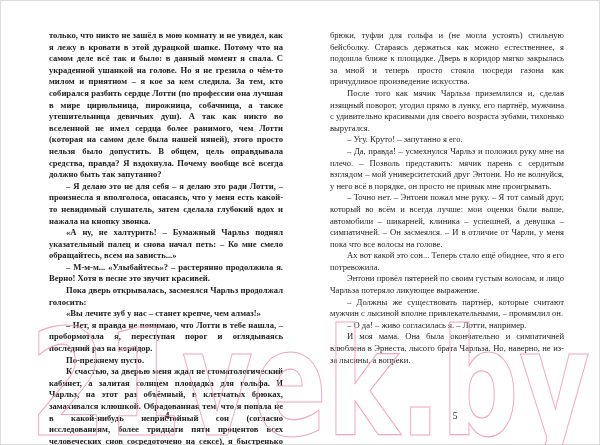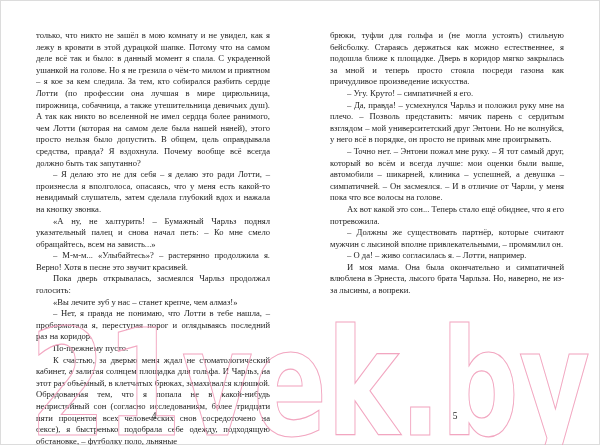--- a/index.html
+++ b/index.html
@@ -10,21 +10,21 @@
       font-family: "DejaVu Serif", "Liberation Serif", serif;
     }
     .spread {
       position: absolute; left: 0; top: 0; width: 600px; height: 445px;
       background: #ffffff;
       box-shadow: inset 0 0 0 1px #dcdcdc;
     }
     .page {
       position: absolute; top: 0; height: 445px; width: 300px;
     }
-    .page.left { left: 0; }
+    .page.left { left: 13px; font-weight: bold; }
     .page.right { left: 300px; }
     .text {
       position: absolute; top: 30px;
       width: 234px;
       font-family: "Liberation Serif", "DejaVu Serif", serif;
       font-size: 8.6px;
       line-height: 11.6px;
       color: #222;
       text-align: justify;
       hyphens: manual;
@@ -66,24 +66,26 @@
       <p>– Нет, я правда не понимаю, что Лотти в тебе нашла, – пробормотала я, переступая порог и оглядываясь последний раз на коридор.</p>
       <p>По-прежнему пусто.</p>
       <p>К счастью, за дверью меня ждал не стоматологический кабинет, а залитая солнцем площадка для гольфа. И Чарльз, на этот раз объёмный, в клетчатых брюках, замахивался клюшкой. Обрадованная тем, что я попала не в какой-нибудь непристойный сон (согласно исследованиям, более тридцати пяти процентов всех человеческих снов сосредоточено на сексе), я быстренько подобрала себе одежду, подходящую обстановке, – футболку поло, льняные</p>
     </div>
     <div class="pagenum">4</div>
   </div>
 
   <div class="page right">
     <div class="text">
       <p class="noindent">брюки, туфли для гольфа и (не могла устоять) стильную бейсболку. Стараясь держаться как можно естественнее, я подошла ближе к площадке. Дверь в коридор мягко закрылась за мной и теперь просто стояла посреди газона как причудливое произведение искусства.</p>
-      <p>– Угу. Круто! – симпатичней я его.</p>
+      <p>После того как мячик Чарльза приземлился и, сделав изящный поворот, угодил прямо в лунку, его партнёр, мужчина с удивительно красивыми для своего возраста зубами, тихонько выругался.</p>
+      <p>– Угу. Круто! – запутанно я его.</p>
       <p>– Да, правда! – усмехнулся Чарльз и положил руку мне на плечо. – Позволь представить: мячик парень с сердитым взглядом – мой университетский друг Энтони. Но не волнуйся, у него всё в порядке, он просто не привык мне проигрывать.</p>
       <p>– Точно нет. – Энтони пожал мне руку. – Я тот самый друг, который во всём и всегда лучше: мои оценки были выше, автомобили – шикарней, клиника – успешней, а девушка – симпатичней. – Он засмеялся. – И в отличие от Чарли, у меня пока что все волосы на голове.</p>
       <p>Ах вот какой это сон... Теперь стало ещё обиднее, что я его потревожила.</p>
+      <p>Энтони провёл пятерней по своим густым волосам, и лицо Чарльза потеряло ликующее выражение.</p>
       <p>– Должны же существовать партнёр, которые считают мужчин с лысиной вполне привлекательными, – промямлил он.</p>
       <p>– О да! – живо согласилась я. – Лотти, например.</p>
       <p class="noindent" style="text-indent:17px">И моя мама. Она была окончательно и симпатичней влюблена в Эрнеста, лысого брата Чарльза. Но, наверно, не из-за лысины, а вопреки.</p>
     </div>
     <div class="pagenum">5</div>
   </div>
 
   <svg class="watermark" viewBox="0 0 600 445" xmlns="http://www.w3.org/2000/svg">
     <text id="wm-text" x="30" y="435" font-size="148" textLength="560" lengthAdjust="spacingAndGlyphs" stroke="#f2a6c0">21vek.by</text>
   </svg>

